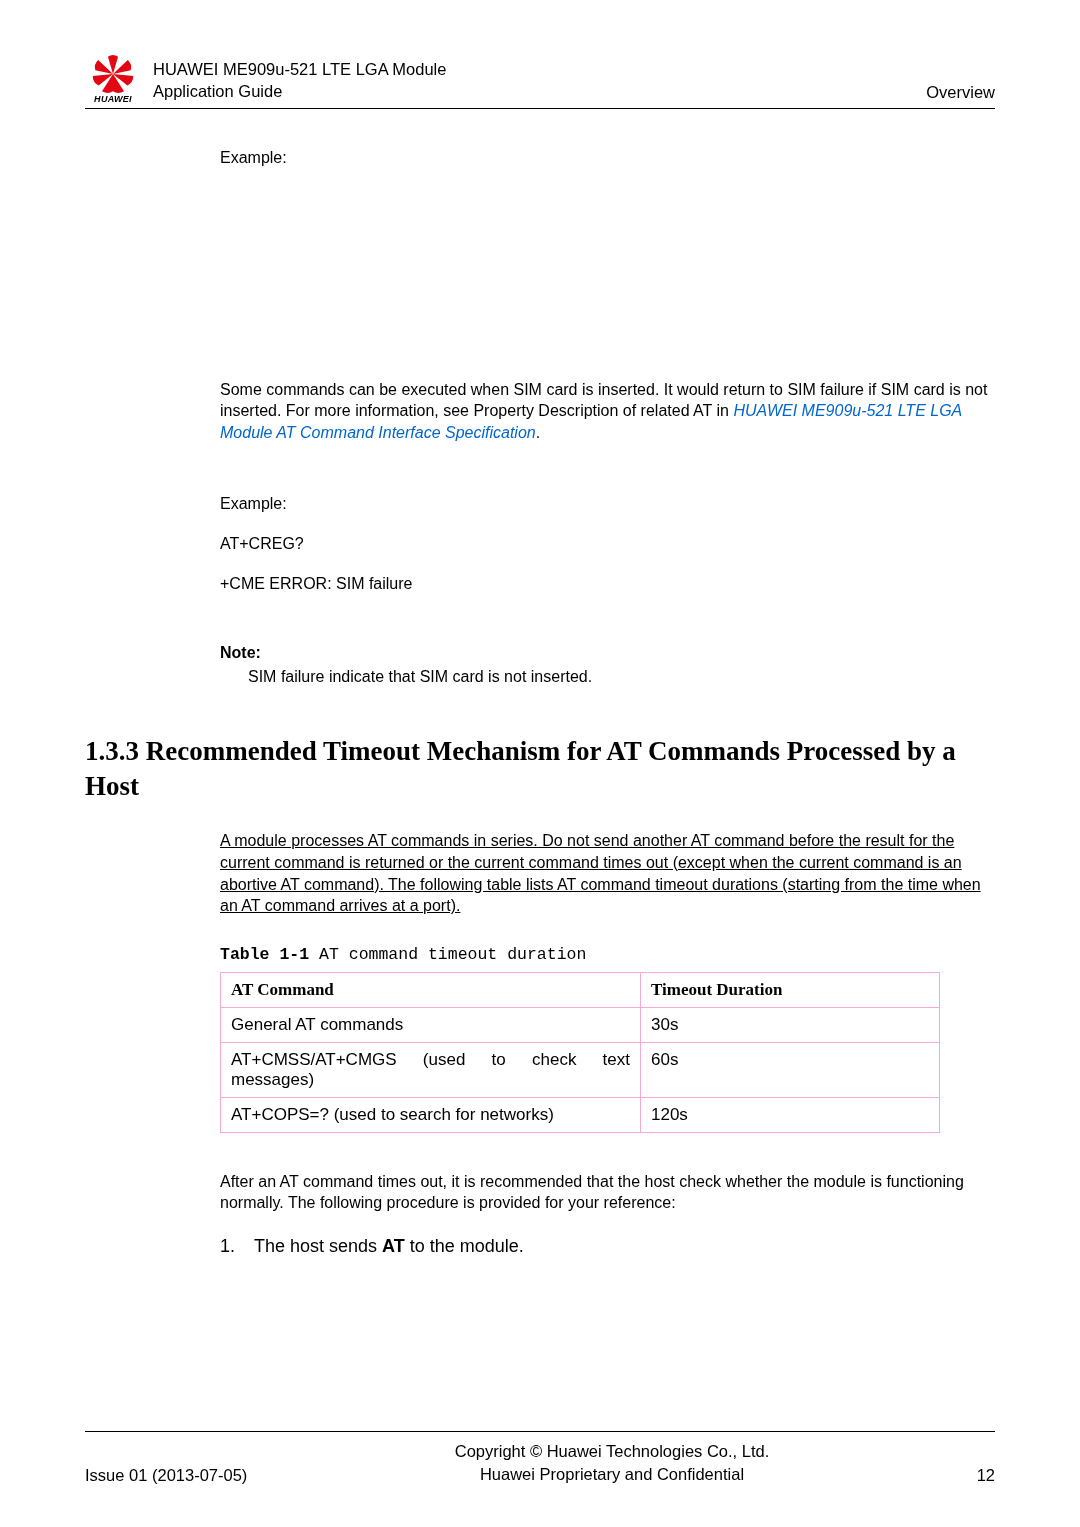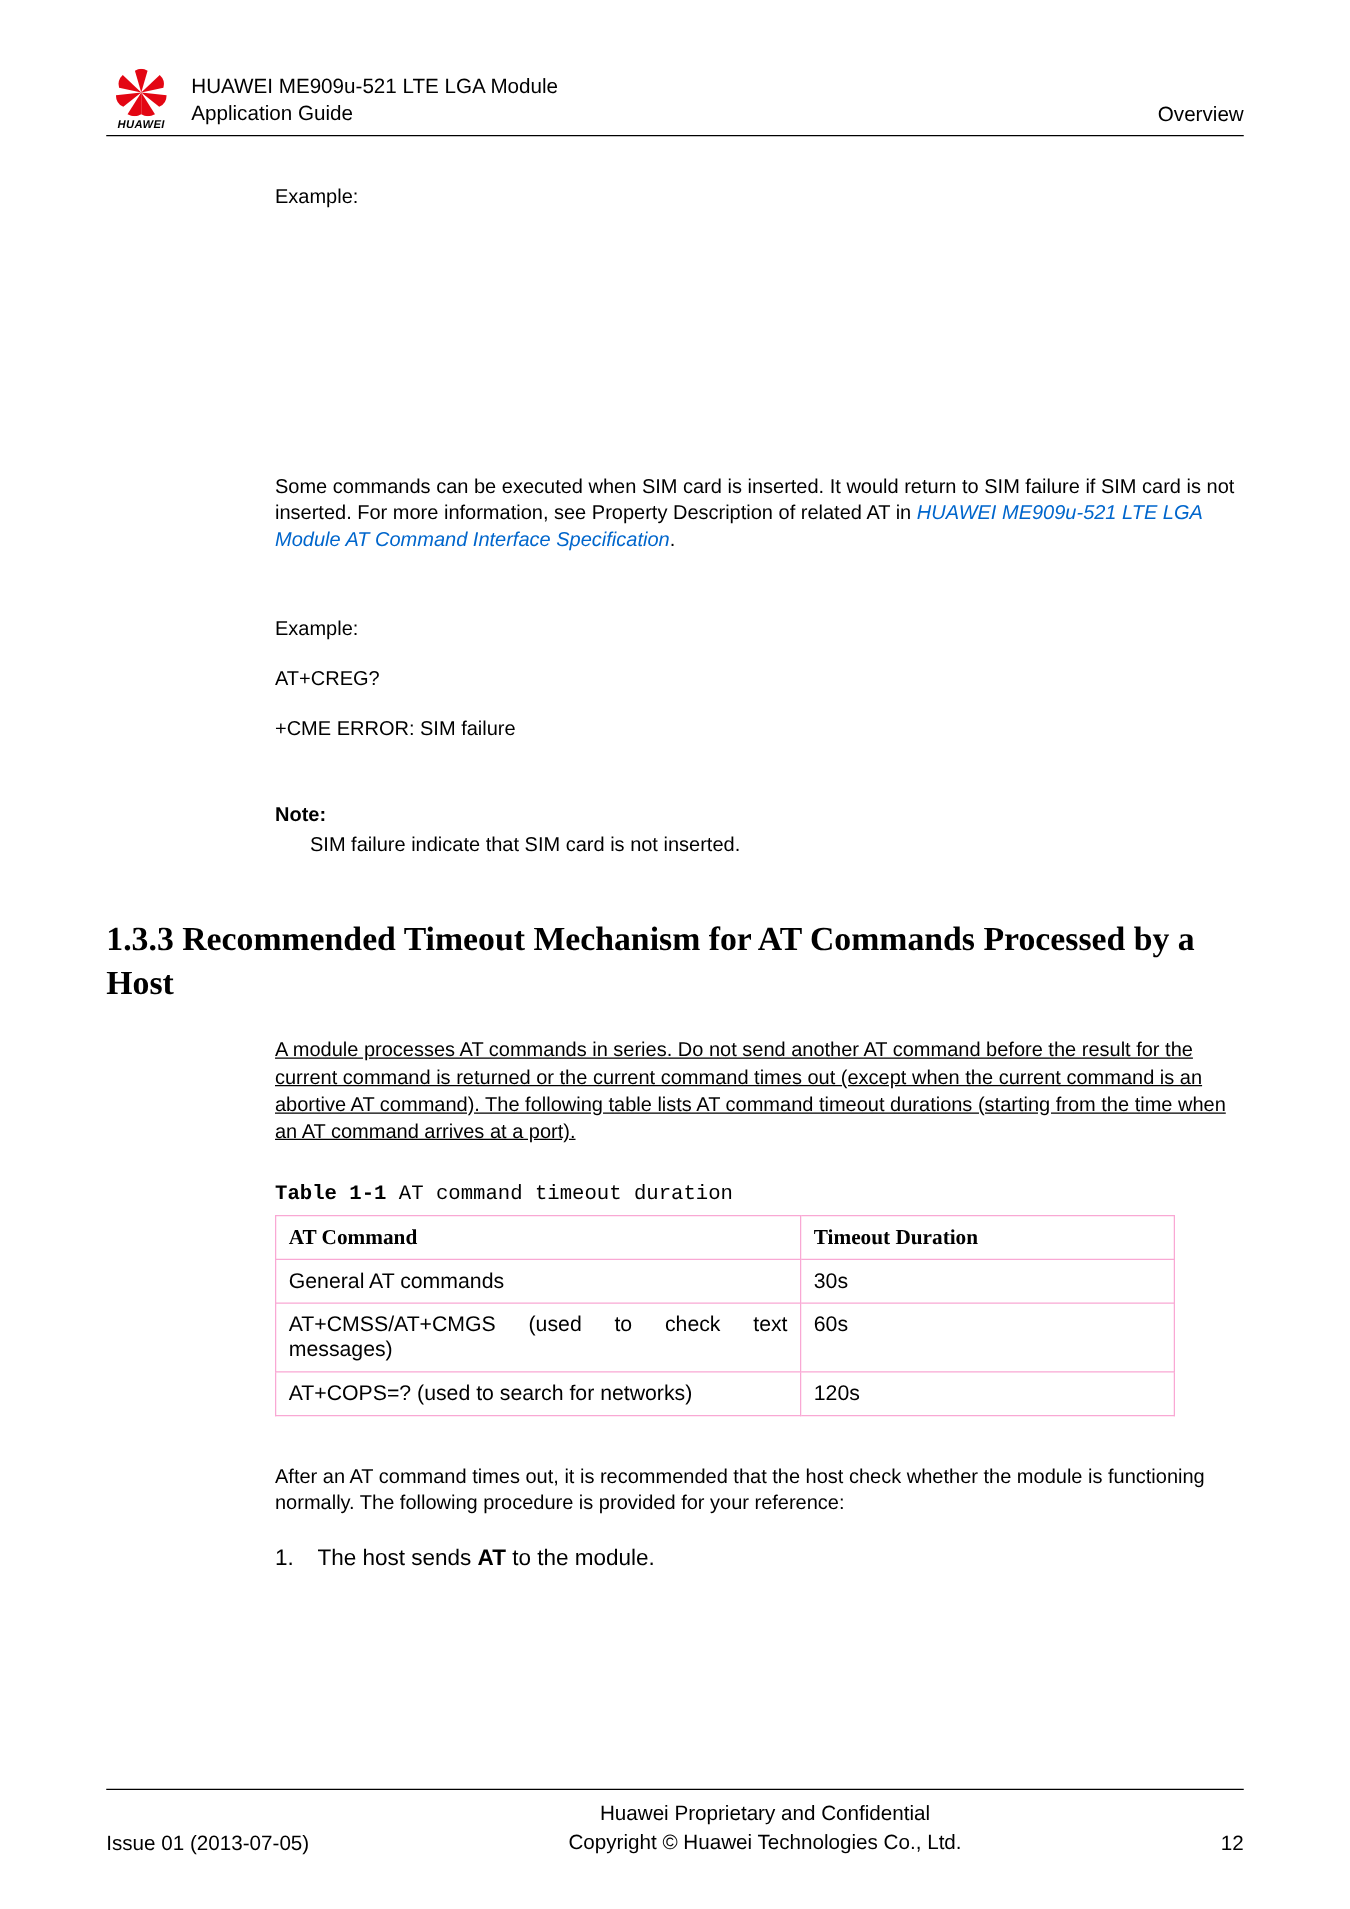--- a/index.html
+++ b/index.html
@@ -212,17 +212,17 @@
         <span>The host sends </span><b>AT</b><span> to the module.</span>
       </div>
     </div>
   </div>
 
 </div>
 
 <div class="footer">
   <div class="footer-left">Issue 01 (2013-07-05)</div>
   <div class="footer-center">
+    <div>Copyright © Huawei Technologies Co., Ltd.</div>
     <div>Huawei Proprietary and Confidential</div>
-    <div>Copyright © Huawei Technologies Co., Ltd.</div>
   </div>
   <div class="footer-right">12</div>
 </div>
 
 </body></html>

